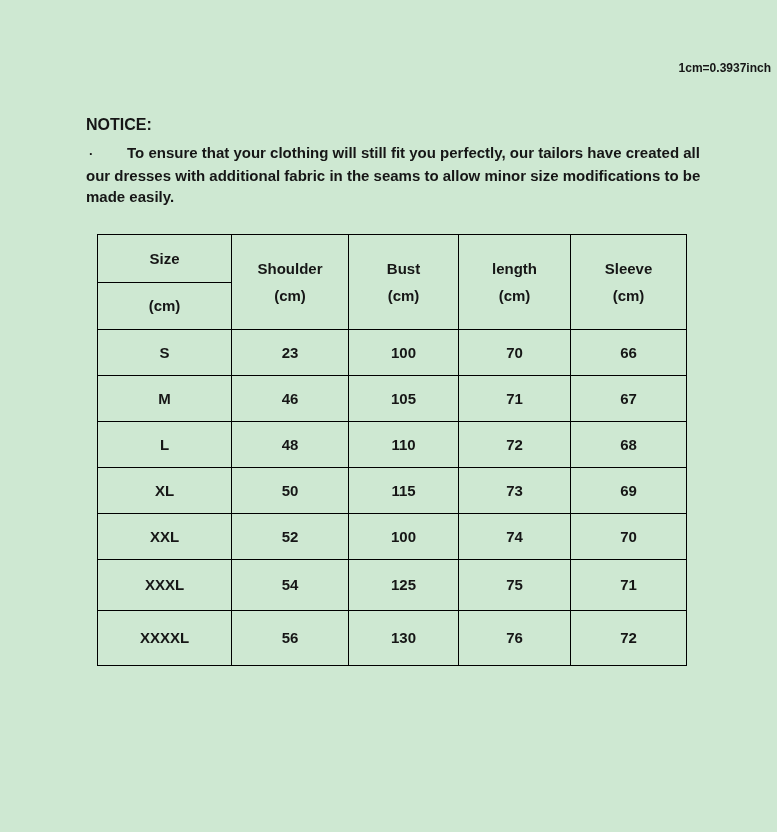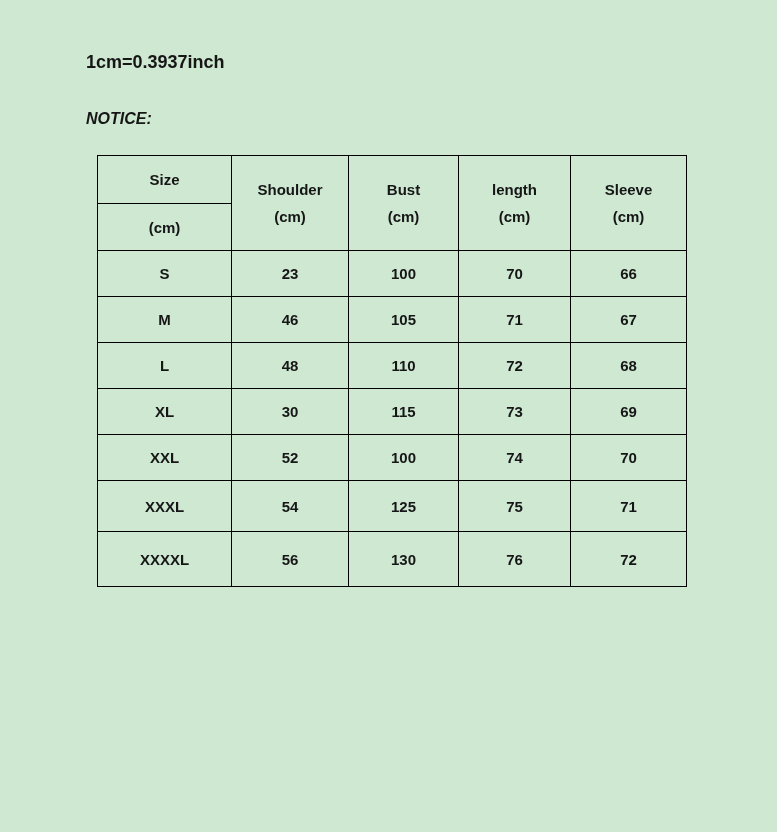--- a/index.html
+++ b/index.html
@@ -13,29 +13,29 @@
     font-family: "Liberation Sans", sans-serif;
     font-weight: bold;
     color: #161616;
     overflow: hidden;
   }
   .content {
     box-sizing: border-box;
     padding: 52px 0 0 86px;
   }
   .conv {
-    margin: 0;
-    font-size: 18px;
+    margin: 6px;
+    font-size: 12px;
     line-height: 21px;
+    text-align: right;
   }
   .notice-title {
     margin: 35px 0 0 0;
     font-size: 16px;
     line-height: 21px;
-    font-style: italic;
   }
   p.bullet {
     margin: 7px 0 0 0;
     width: 622px;
     font-size: 15px;
     line-height: 21.5px;
   }
   .dot {
     display: inline-block;
     box-sizing: border-box;
@@ -74,20 +74,21 @@
 </head>
 <body>
 
 <div class="content">
 
   <p class="conv">1cm=0.3937inch</p>
 
   <p class="notice-title">NOTICE:</p>
 
   <div>
+    <p class="bullet"><span class="dot">·</span><span>To ensure that your clothing will still fit you perfectly, our tailors have created all our dresses with additional fabric in the seams to allow minor size modifications to be made easily.</span></p>
   </div>
 
   <table class="size-chart">
     <colgroup>
       <col style="width:134px">
       <col style="width:117px">
       <col style="width:110px">
       <col style="width:112px">
       <col style="width:116px">
     </colgroup>
@@ -132,21 +133,21 @@
       </tr>
       <tr class="r-std">
         <td>L</td>
         <td>48</td>
         <td>110</td>
         <td>72</td>
         <td>68</td>
       </tr>
       <tr class="r-std">
         <td>XL</td>
-        <td>30</td>
+        <td>50</td>
         <td>115</td>
         <td>73</td>
         <td>69</td>
       </tr>
       <tr class="r-std">
         <td>XXL</td>
         <td>52</td>
         <td>100</td>
         <td>74</td>
         <td>70</td>

